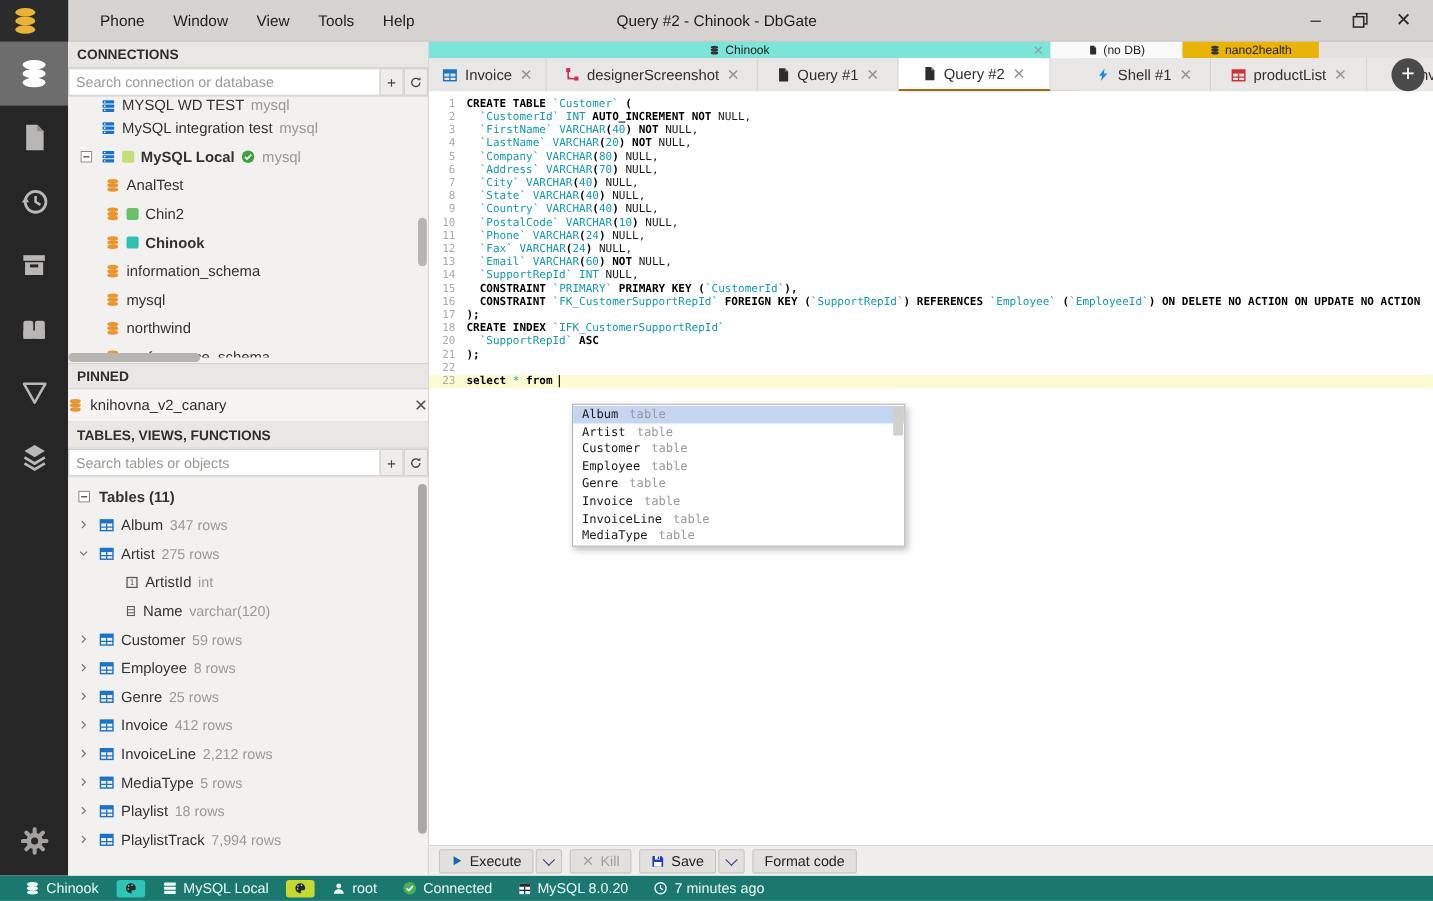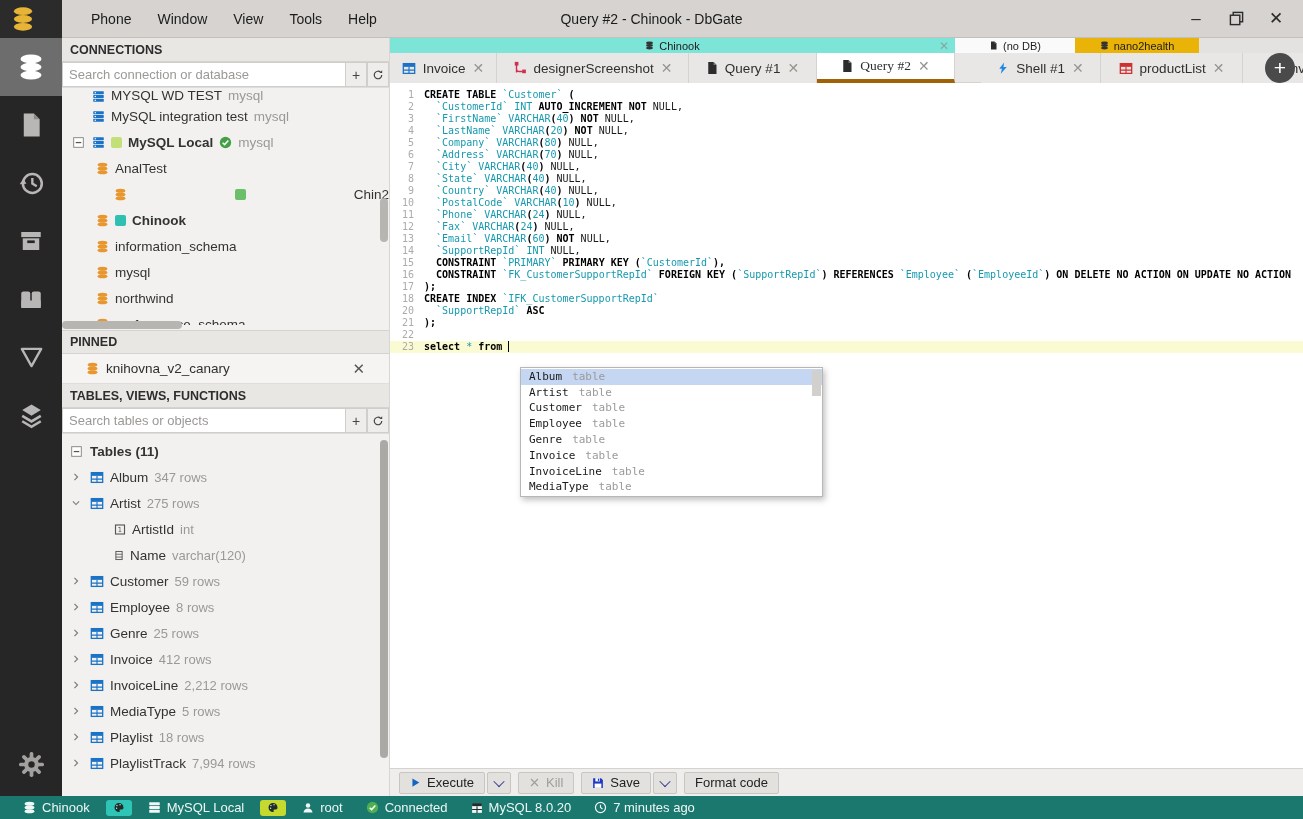--- a/index.html
+++ b/index.html
@@ -37,33 +37,33 @@
   .row .slot { width:16px; display:flex; justify-content:center; flex:0 0 auto; }
   .row .lbl { color:#333; }
   .row .lbl.b { font-weight:bold; }
   .row .detail { color:#9b9996; }
   .swatch { width:11px; height:11px; border-radius:2px; display:inline-block; flex:0 0 auto; }
   .clip-top { height:13px; overflow:hidden; }
   .clip-top .row { margin-top:-13px; }
   .clip-bottom { height:14px; overflow:hidden; }
   .vscroll { position:absolute; width:8px; border-radius:4px; background:#b7b5b2; }
   .hscroll { position:absolute; height:8px; border-radius:4px; background:#b7b5b2; }
-  .pinned-row { height:30px; display:flex; align-items:center; padding:0 24px; gap:7px; background:#f5f4f2; border-bottom:1px solid #e0ddda; flex:0 0 auto; }
+  .pinned-row { height:30px; display:flex; align-items:center; padding:0 0; gap:7px; background:#f5f4f2; border-bottom:1px solid #e0ddda; flex:0 0 auto; }
   .pinned-row .x { margin-left:auto; color:#555; font-size:15px; }
   .tree { flex:1; position:relative; overflow:hidden; padding-top:4px; }
   .muted { color:#9b9996; font-size:13px; }
 
   
   .content { flex:1; display:flex; flex-direction:column; min-width:0; position:relative; }
   .group-row { height:15px; display:flex; flex:0 0 auto; background:#e4e2e0; }
   .tab-group-hdr { height:15px; display:flex; align-items:center; justify-content:center; gap:5px; font-size:11px; color:#1d1d1d; position:relative; flex:0 0 auto; }
   .tab-group-hdr .ghx { position:absolute; right:6px; color:#8fae aa; color:#88a6a2; font-size:12px; }
   .tabs-row { height:30px; background:#e9e7e5; border-bottom:1px solid #d5d2cf; display:flex; flex:0 0 auto; position:relative; }
   .tab { height:30px; display:flex; align-items:center; justify-content:center; gap:7px; font-size:13.5px; color:#2f2f2f; border-right:1px solid #d5d2cf; background:#e9e7e5; flex:0 0 auto; overflow:hidden; }
-  .tab.active { background:#fff; border-bottom:4px solid #a16207;font-family:Liberation Serif, serif; }
+  .tab.active { background:#fff; border-bottom:2px solid #a16207; }
   .tab .x { color:#97948f; font-size:14px; }
   .newtab { position:absolute; right:8px; top:0px; width:30px; height:30px; border-radius:50%; background:#4a4a4a; color:#fff; font-size:21px; display:flex; align-items:center; justify-content:center; z-index:3; }
 
   
   .editor { flex:1; background:#fff; position:relative; overflow:hidden; font-family:"DejaVu Sans Mono","Liberation Mono",monospace; font-size:10px; line-height:12px; }
   .code-scroll { position:absolute; inset:0; padding-top:6px; }
   .cline { display:flex; height:12px; white-space:pre; }
   .cline .gut { width:34px; flex:0 0 auto; text-align:right; padding-right:10px; color:#adaba8; }
   .cline .txt { flex:1; color:#1a1a1a; }
   .cline.cur { background:#fbfbd3; }
@@ -308,21 +308,21 @@
               <svg width="13" height="13" viewBox="0 0 16 16">
                 <g fill="#e8962e">
                   <ellipse cx="8" cy="3.4" rx="6" ry="2.5"></ellipse>
                   <ellipse cx="8" cy="8" rx="6" ry="2.5"></ellipse>
                   <ellipse cx="8" cy="12.6" rx="6" ry="2.5"></ellipse>
                 </g>
               </svg>
             </span>
             <span class="lbl">AnalTest</span>
           </div>
-          <div class="row" style="padding-left: 52px; justify-content: space-between;">
+          <div class="row" style="padding-left: 34px;">
             <span style="display: flex;">
               <svg width="13" height="13" viewBox="0 0 16 16">
                 <g fill="#e8962e">
                   <ellipse cx="8" cy="3.4" rx="6" ry="2.5"></ellipse>
                   <ellipse cx="8" cy="8" rx="6" ry="2.5"></ellipse>
                   <ellipse cx="8" cy="12.6" rx="6" ry="2.5"></ellipse>
                 </g>
               </svg>
             </span>
             <span class="swatch" style="background: rgb(106, 191, 105);"></span>

